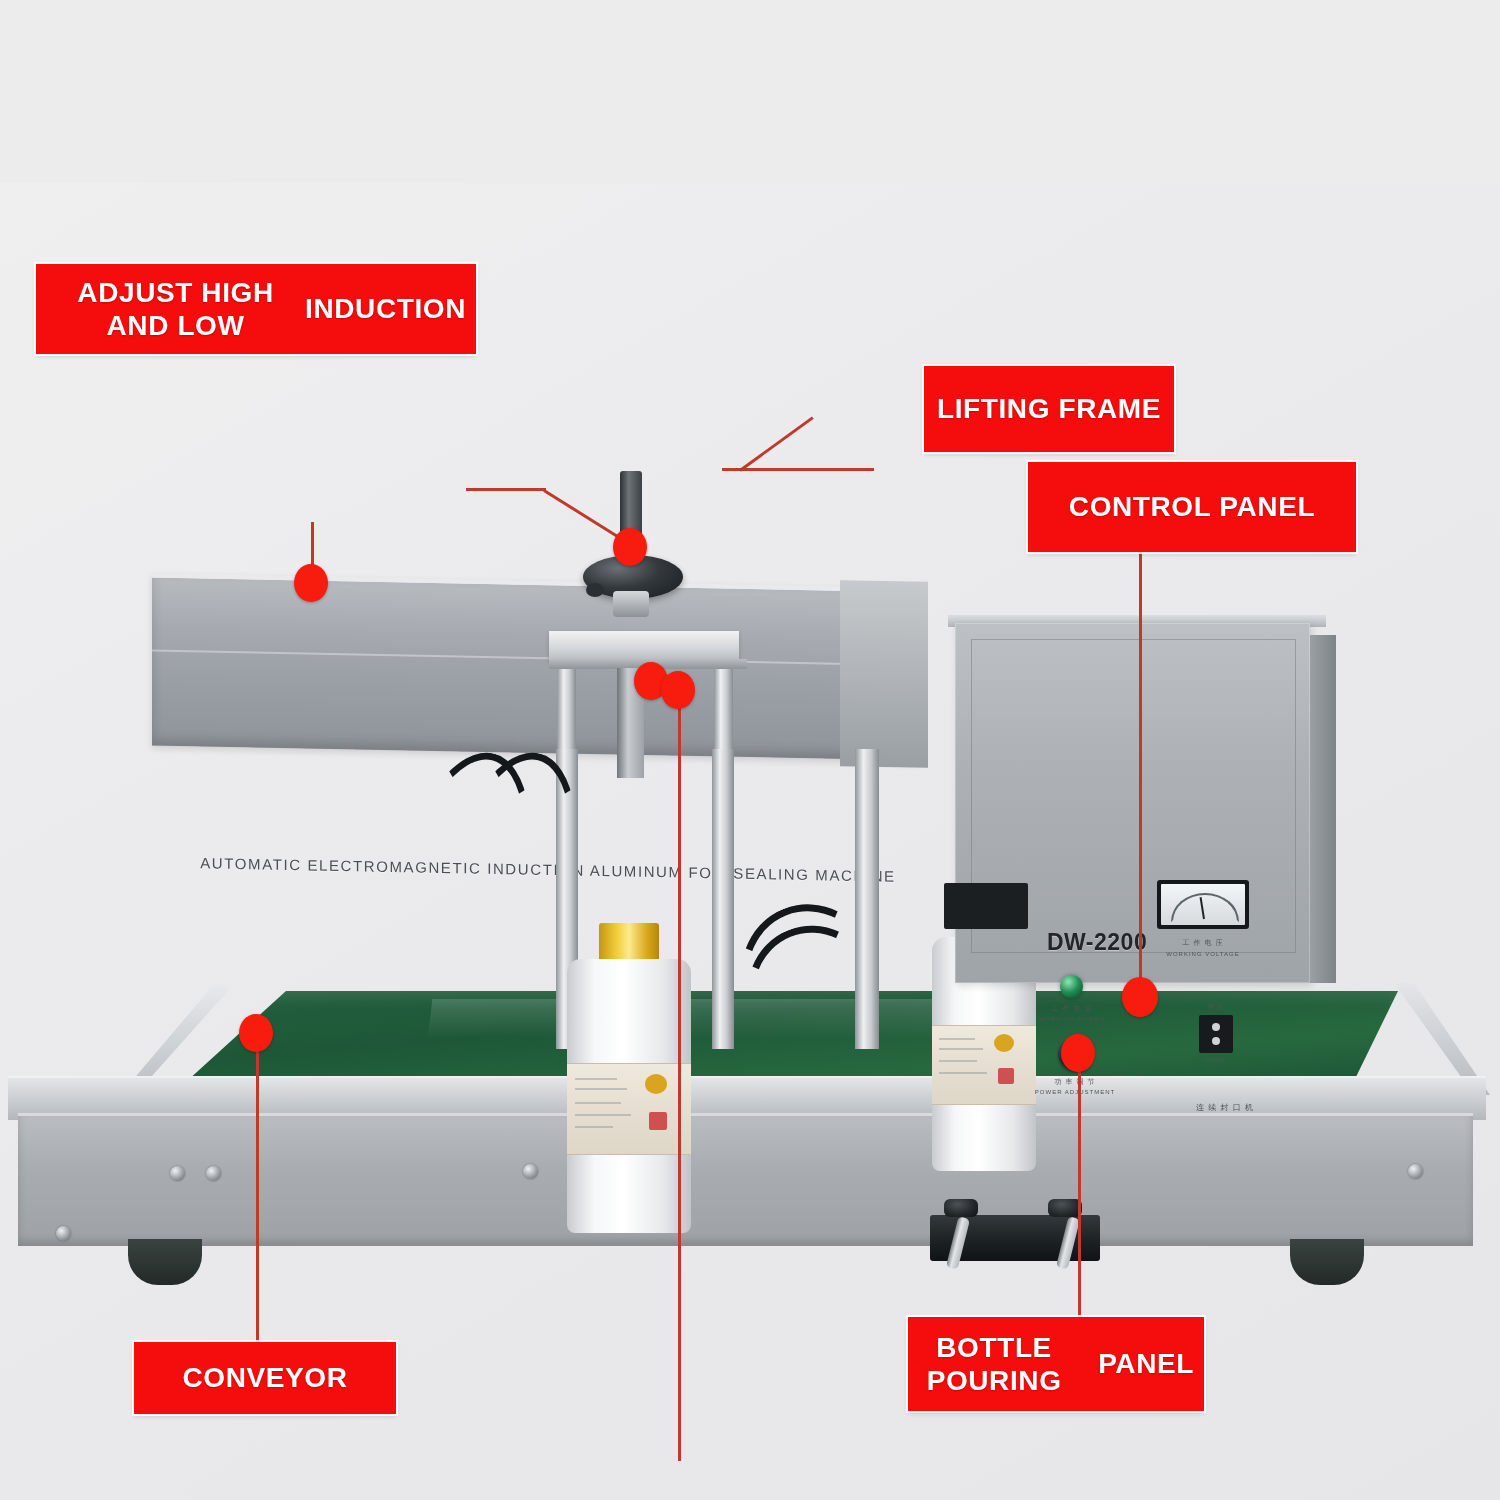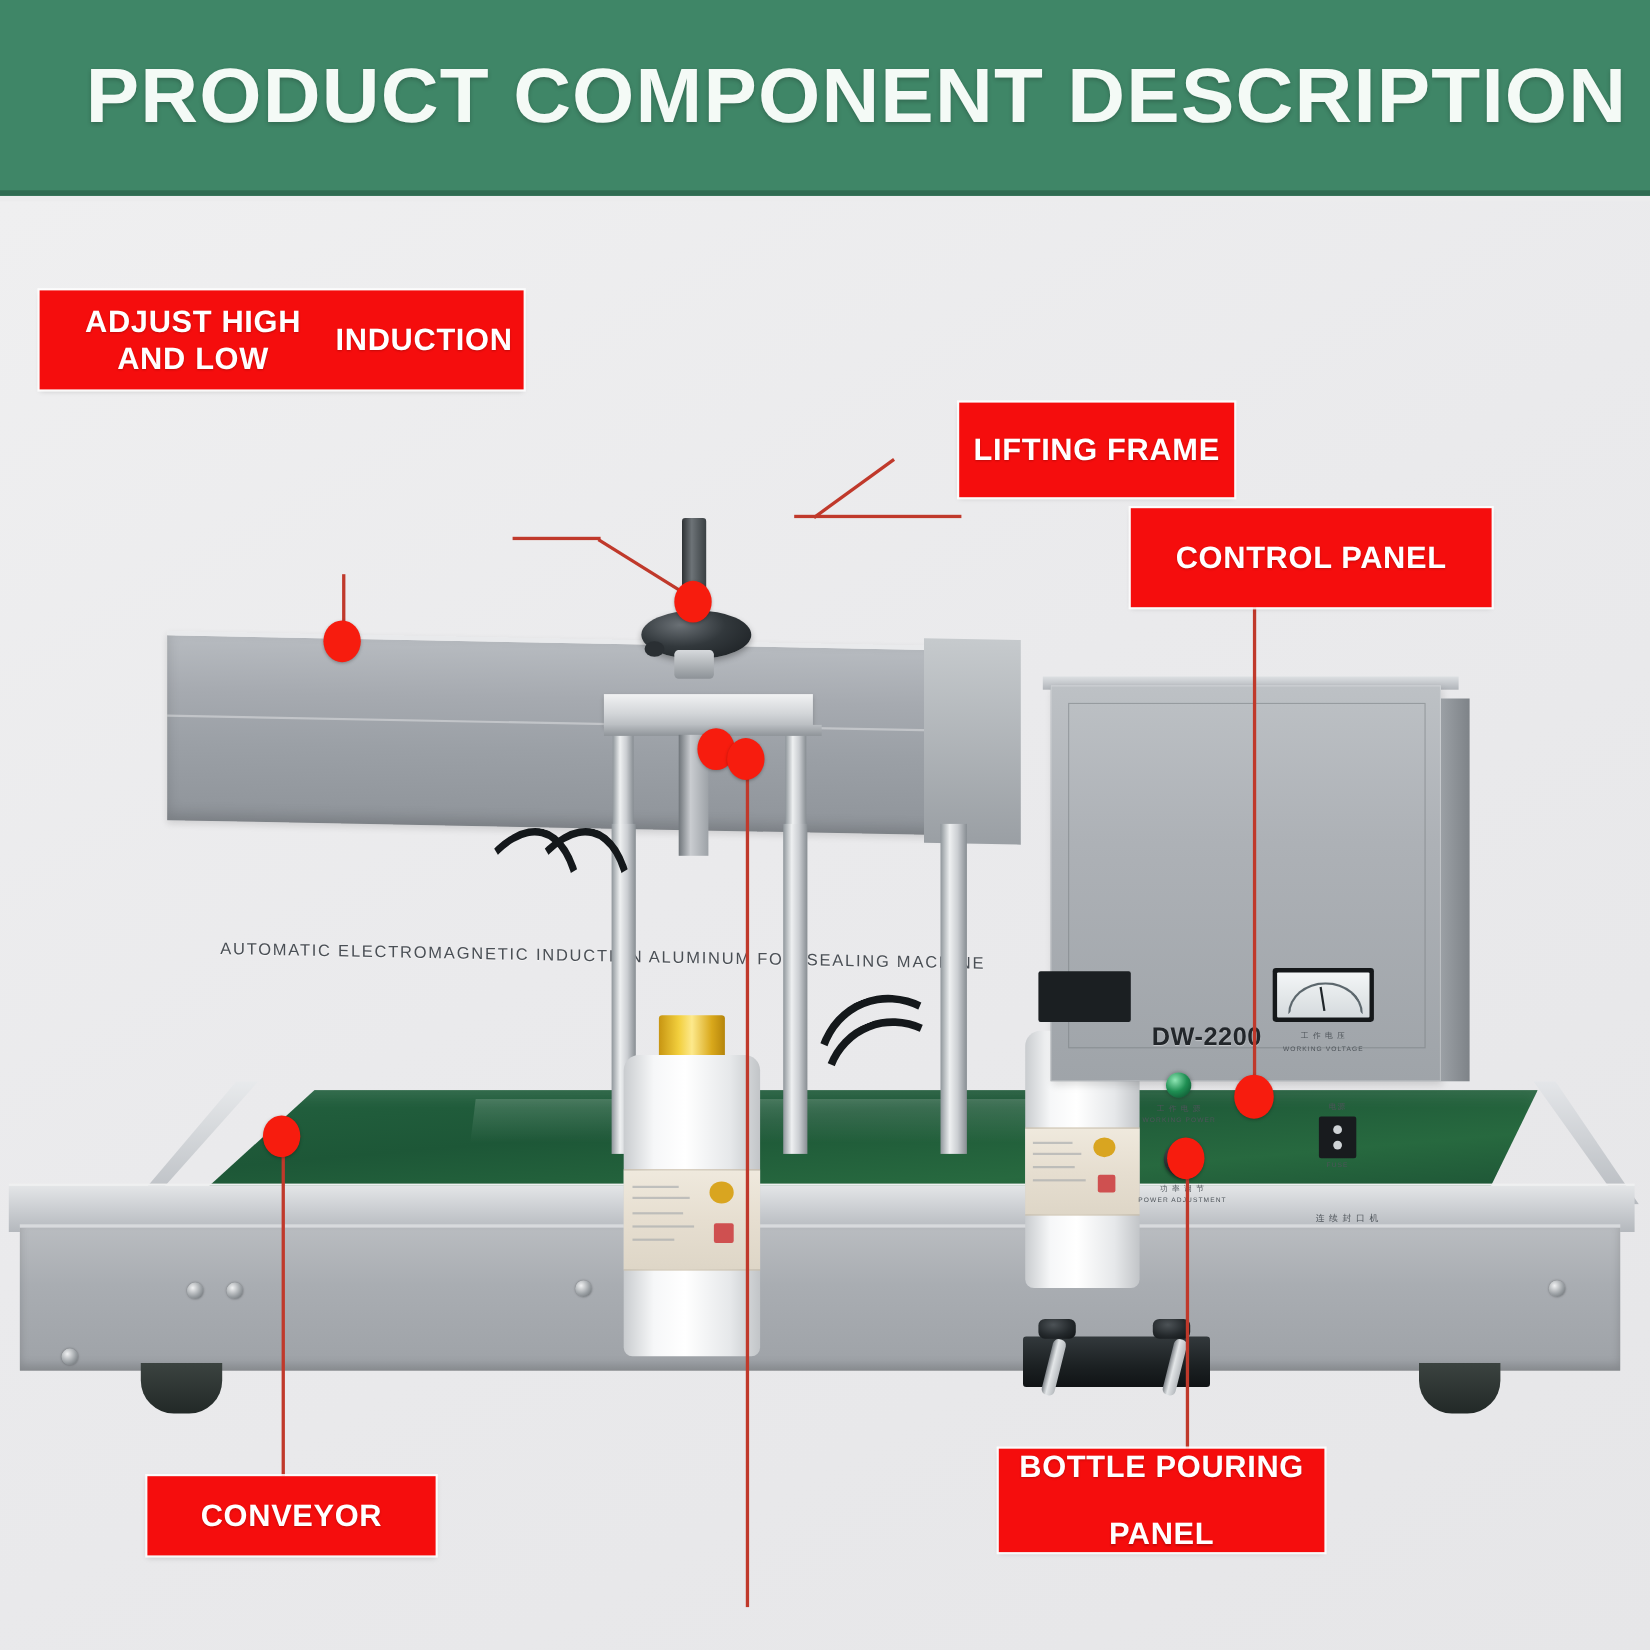--- a/index.html
+++ b/index.html
@@ -408,23 +408,20 @@
     background: #f71c0e;
     border-radius: 50%;
     box-shadow: 0 1px 3px rgba(0,0,0,0.28);
   }
 </style>
 </head>
 <body>
 
 <div id="page">
 
-  <div class="banner">
-    <div class="banner-title">PRODUCT COMPONENT DESCRIPTION</div>
-  </div>
 
   <div class="stage">
 
     <div class="belt-rail-left"></div>
     <div class="belt"></div>
     <div class="belt-sheen"></div>
     <div class="belt-rail-right"></div>
     <div class="base-top"></div>
     <div class="base-body">
       <div class="bolt" style="left:152px; top:50px;"></div>
@@ -549,32 +546,32 @@
     <div class="dot" style="left:661px; top:488px; width:34px; height:38px;"></div>
     <div class="dot" style="left:239px; top:831px; width:34px; height:38px;"></div>
     <div class="dot" style="left:1061px; top:851px; width:34px; height:38px;"></div>
 
     <div class="label" style="left:36px; top:81px; width:440px; height:90px; flex-direction:row;">
       <span>ADJUST HIGH AND LOW</span>
       <span>INDUCTION</span>
     </div>
 
 
-    <div class="label" style="left:872px; top:183px; width:250px; height:86px;">
+    <div class="label" style="left:924px; top:183px; width:250px; height:86px;">
       <span>LIFTING FRAME</span>
     </div>
 
     <div class="label" style="left:1028px; top:279px; width:328px; height:90px;">
       <span>CONTROL PANEL</span>
     </div>
 
 
     <div class="label" style="left:134px; top:1159px; width:262px; height:72px;">
       <span>CONVEYOR</span>
     </div>
 
-    <div class="label" style="left:908px; top:1134px; width:296px; height:94px; flex-direction:column;gap:28px;">
+    <div class="label" style="left:908px; top:1134px; width:296px; height:94px; flex-direction:row;gap:28px;">
       <span>BOTTLE POURING</span>
       <span>PANEL</span>
     </div>
 
   </div>
 </div>
 
 </body></html>

